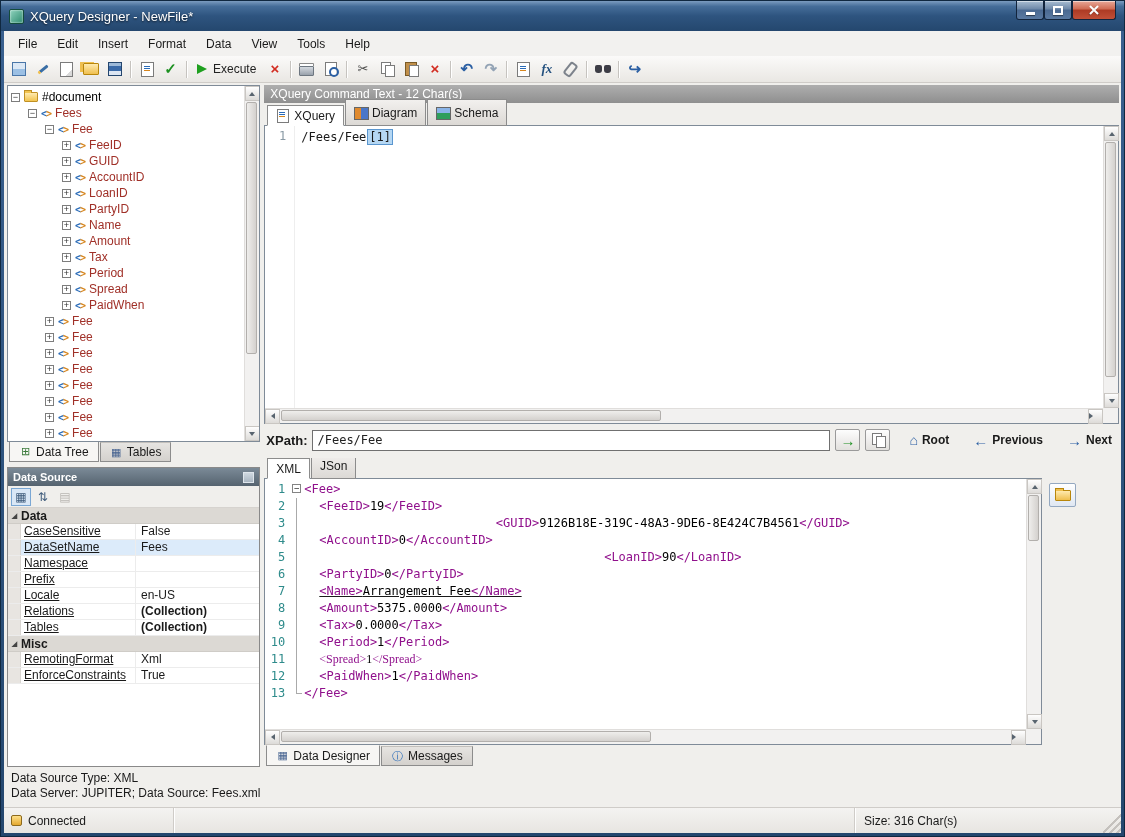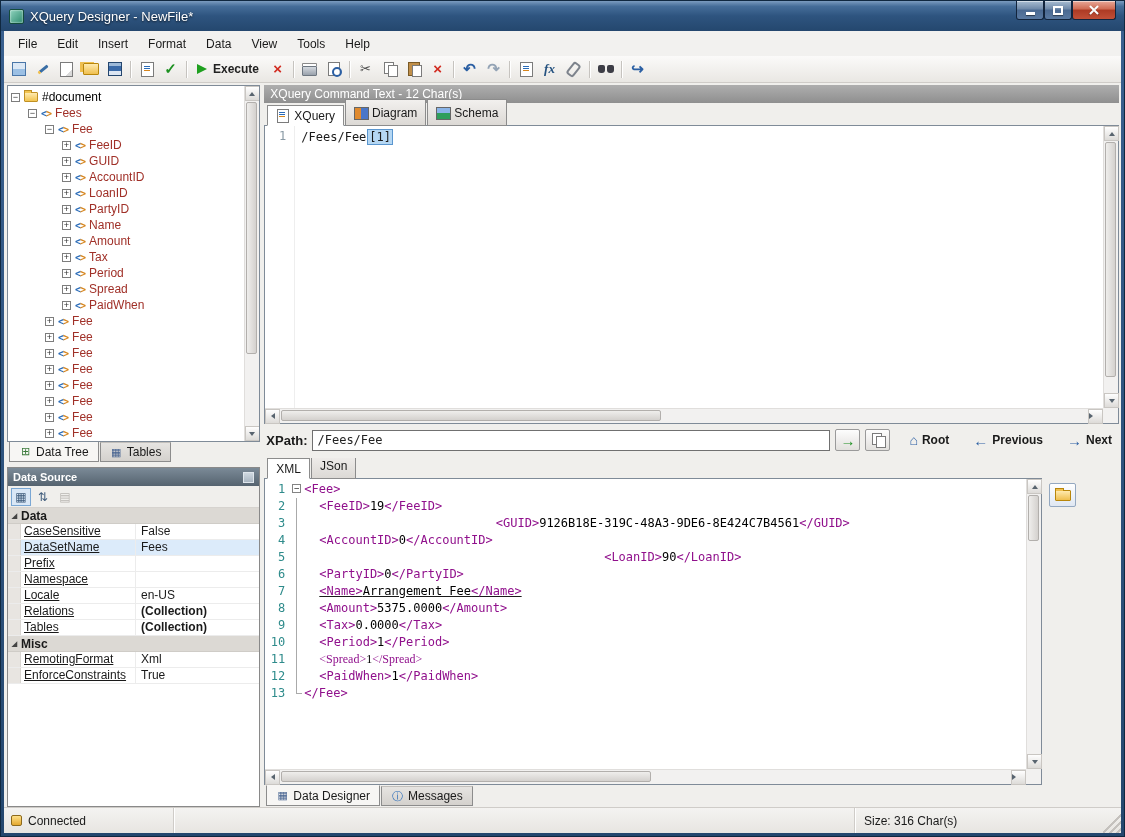--- a/index.html
+++ b/index.html
@@ -22,21 +22,21 @@
   .wx::before{transform:rotate(45deg);} .wx::after{transform:rotate(-45deg);}
   
   .client{flex:1;margin:0 3px 3px;background:#f0efec;display:flex;flex-direction:column;overflow:hidden;}
   
   .menubar{height:25px;display:flex;align-items:center;padding-left:4px;background:#f2f1ef;}
   .menu-item{padding:4px 10px;}
   
   .toolbar{height:27px;display:flex;align-items:center;gap:1px;padding-left:3px;background:linear-gradient(180deg,#fbfaf9,#e9e7e3);border-bottom:1px solid #cfccc8;}
   .tb-btn{height:22px;min-width:23px;padding:0 2px;display:flex;align-items:center;justify-content:center;gap:3px;border:1px solid transparent;border-radius:2px;}
   .tb-sep{width:1px;height:17px;background:#c6c3bf;box-shadow:1px 0 0 #fff;margin:0 3px;}
-  .tb-label{font-weight:700;color:#222;padding-right:3px;}
+  .tb-label{font-weight:400;color:#222;padding-right:3px;}
   .tbic{display:inline-flex;align-items:center;justify-content:center;width:16px;height:16px;font-size:13px;line-height:16px;}
   .tbic.boldx{font-weight:700;font-size:15px;}
   .tbic.fx{font-family:"Liberation Serif",serif;font-style:italic;font-weight:700;font-size:13px;}
   
   .ic-page::before{content:"";display:block;width:11px;height:13px;border:1px solid #7b7b7b;background:linear-gradient(135deg,#fff 72%,#d9d9d9 72%);}
   .ic-folder::before{content:"";display:block;width:14px;height:10px;border:1px solid #b8860b;border-radius:1px;background:linear-gradient(#ffeaae,#efbf4e);box-shadow:-4px -2px 0 -1px #efbf4e;}
   .ic-floppy::before{content:"";display:block;width:12px;height:12px;border:1px solid #24466e;background:#3a6aa8;box-shadow:inset 0 -4px 0 #dce6f2,inset 0 3px 0 #9db9d8;}
   .ic-pagecode{position:relative;}
   .ic-pagecode::before{content:"";position:absolute;left:2px;top:1px;width:11px;height:13px;border:1px solid #7b7b7b;background:#fff;}
   .ic-pagecode::after{content:"";position:absolute;left:5px;top:5px;width:6px;height:1px;background:#2b6cb8;box-shadow:0 2px 0 #2b6cb8,0 4px 0 #d7861e;}
@@ -430,26 +430,26 @@
                 <span class="pg-key">CaseSensitive</span>
                 <span class="pg-val">False</span>
               </div>
               <div class="pg-row sel">
                 <span class="pg-strip"></span>
                 <span class="pg-key">DataSetName</span>
                 <span class="pg-val">Fees</span>
               </div>
               <div class="pg-row">
                 <span class="pg-strip"></span>
+                <span class="pg-key">Namespace</span>
+                <span class="pg-val"></span>
+              </div>
+              <div class="pg-row">
+                <span class="pg-strip"></span>
                 <span class="pg-key">Prefix</span>
-                <span class="pg-val"></span>
-              </div>
-              <div class="pg-row">
-                <span class="pg-strip"></span>
-                <span class="pg-key">Namespace</span>
                 <span class="pg-val"></span>
               </div>
               <div class="pg-row">
                 <span class="pg-strip"></span>
                 <span class="pg-key">Locale</span>
                 <span class="pg-val">en-US</span>
               </div>
               <div class="pg-row">
                 <span class="pg-strip"></span>
                 <span class="pg-key">Relations</span>
@@ -611,20 +611,24 @@
               <span>Data Designer</span>
             </div>
             <div class="btab2">
               <span class="tg" style="color: rgb(43, 108, 184);">ⓘ</span>
               <span>Messages</span>
             </div>
           </div>
       </div>
 
     </div>
+    <div class="statuslines">
+      <div>Data Source Type: XML</div>
+      <div>Data Server: JUPITER; Data Source: Fees.xml</div>
+    </div>
     <div class="statusbar">
       <div class="sb-seg1">
         <span class="sb-ic"></span>
         <span>Connected</span>
       </div>
       <div class="sb-mid"></div>
       <div class="sb-seg2">
         <span>Size: 316 Char(s)</span>
       </div>
       <div class="sb-grip"></div>

